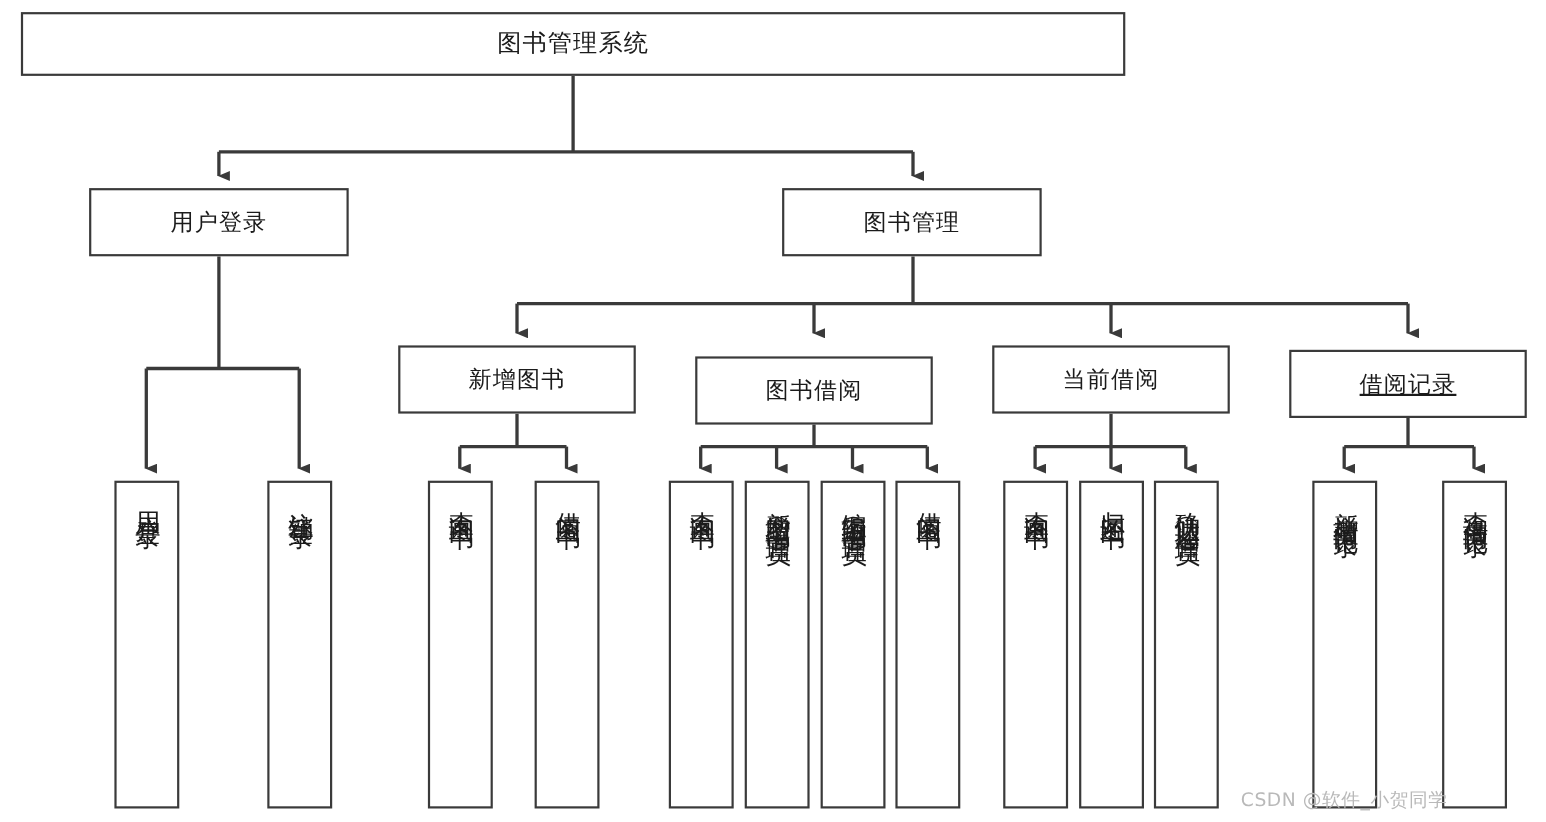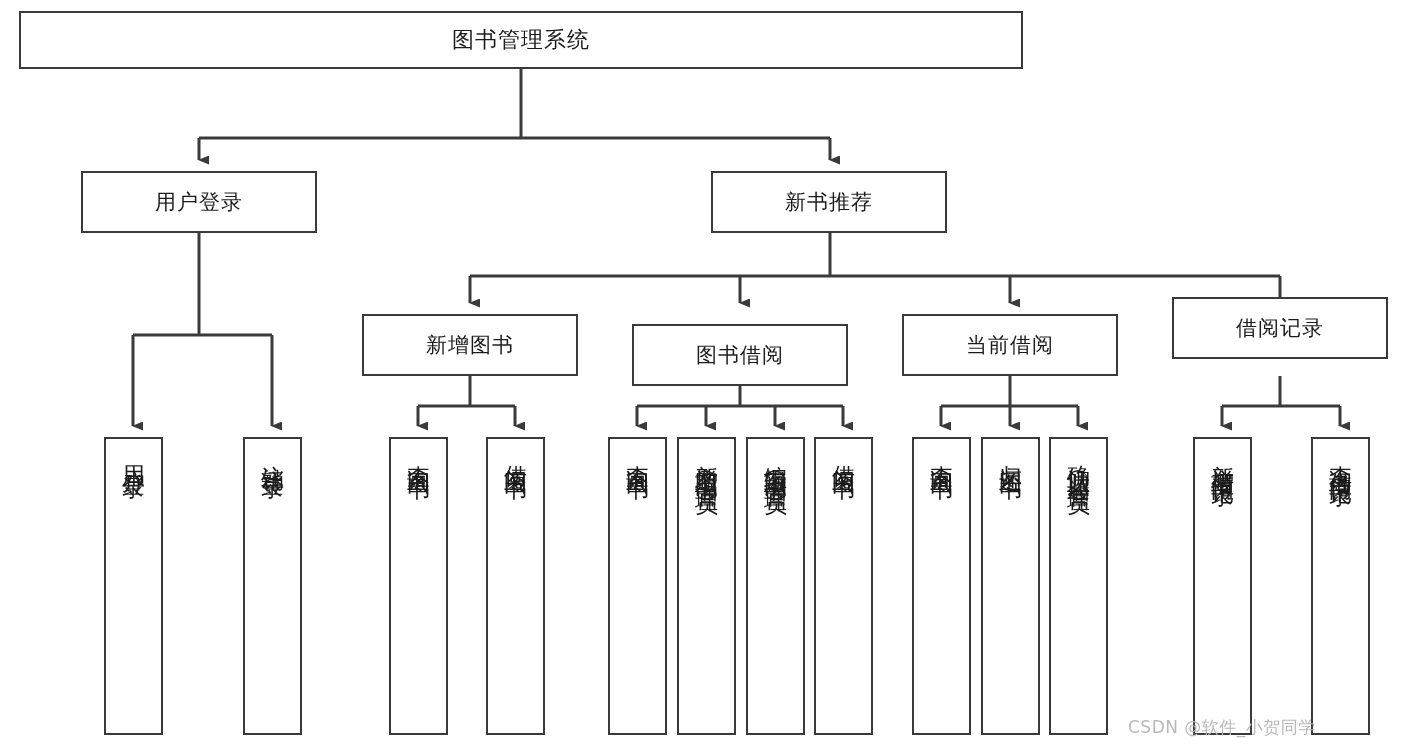--- a/index.html
+++ b/index.html
@@ -129,33 +129,33 @@
   </svg>
 
   <div class="node h root" style="left:19px; top:11px; width:1004px; height:58px;">
     <span class="lbl">图书管理系统</span>
   </div>
 
   <div class="node h" style="left:81px; top:171px; width:236px; height:62px;">
     <span class="lbl">用户登录</span>
   </div>
   <div class="node h" style="left:711px; top:171px; width:236px; height:62px;">
-    <span class="lbl">新书推荐</span>
+    <span class="lbl">图书管理</span>
   </div>
 
   <div class="node h" style="left:362px; top:314px; width:216px; height:62px;">
     <span class="lbl">新增图书</span>
   </div>
   <div class="node h" style="left:632px; top:324px; width:216px; height:62px;">
     <span class="lbl">图书借阅</span>
   </div>
   <div class="node h" style="left:902px; top:314px; width:216px; height:62px;">
     <span class="lbl">当前借阅</span>
   </div>
-  <div class="node h" style="left:1172px; top:297px; width:216px; height:62px;">
+  <div class="node h" style="left:1172px; top:318px; width:216px; height:62px;text-decoration:underline;">
     <span class="lbl">借阅记录</span>
   </div>
 
   <div class="node v" style="left:104px; top:437px; width:59px; height:298px;">
     <span class="lbl">用户登录</span>
   </div>
   <div class="node v" style="left:243px; top:437px; width:59px; height:298px;">
     <span class="lbl">注销登录</span>
   </div>
 

